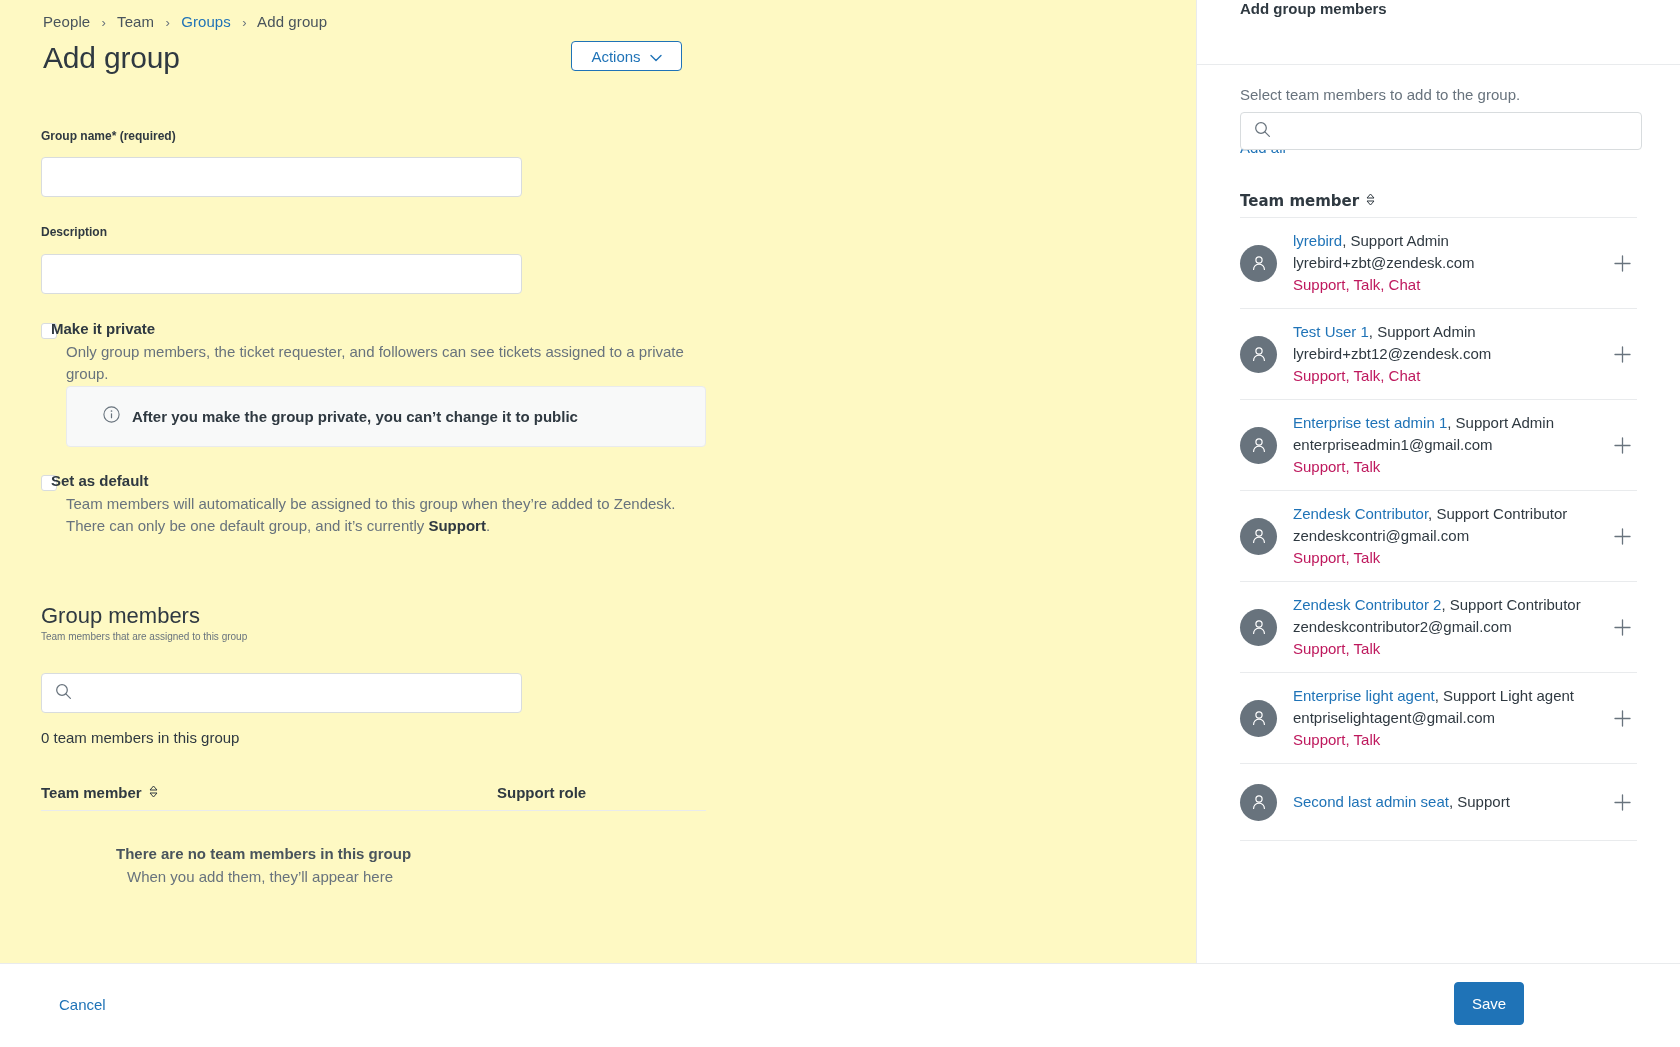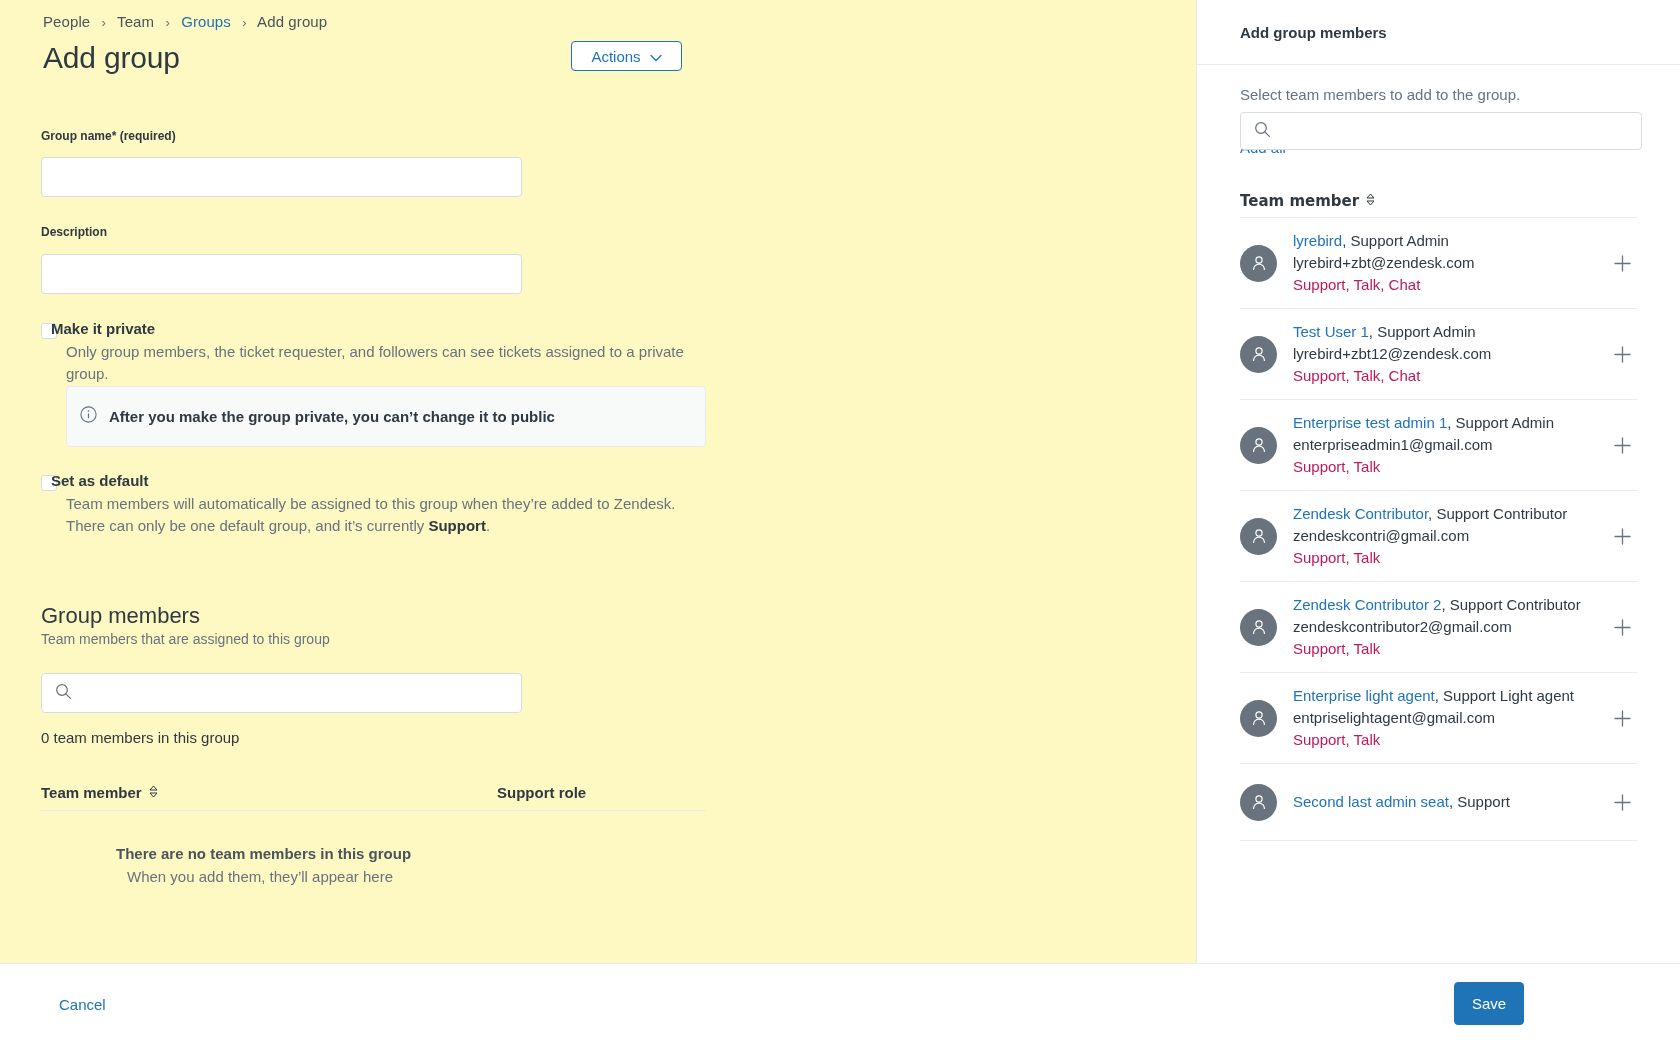--- a/index.html
+++ b/index.html
@@ -101,33 +101,33 @@
   }
   #chk-private { top: 320px; }
   #chk-default { top: 472px; }
   #chk-default .check-desc b { color: #2f3941; font-weight: 700; }
 
   .alert-box {
     position: absolute; left: 66px; top: 386px;
     width: 640px; height: 61px;
     background: #f8f9f9; border: 1px solid #e9ebed; border-radius: 4px;
     display: flex; align-items: center; gap: 12px;
-    padding: 0 13px;
+    padding: 0 36px;
   }
   .alert-box .alert-txt {
     font-size: 15px; font-weight: 700; color: #2f3941;
   }
 
   .section-title {
     position: absolute; left: 41px; top: 603px;
     font-size: 22px; font-weight: 400; color: #2f3941;
   }
   .section-sub {
     position: absolute; left: 41px; top: 631px;
-    font-size: 14px; color: #68737d;
+    font-size: 10px; color: #68737d;
   }
 
   .search-field {
     position: absolute;
     border: 1px solid #d8dcde; border-radius: 4px; background: #fff;
     display: flex; align-items: center;
   }
   .search-field .mag { margin-left: 13px; flex: 0 0 auto; }
   .search-field input {
     border: none; outline: none; background: transparent;
@@ -166,21 +166,21 @@
   .mt-empty .e1 {
     font-size: 15px; font-weight: 700; color: #49545c;
   }
   .mt-empty .e2 {
     font-size: 15px; color: #68737d; margin-top: 6px; padding-left: 11px;
   }
 
   
   .rp-header {
     height: 65px; border-bottom: 1px solid #e9ebed;
-    display: flex; align-items: center;
+    display: flex; 
     padding-left: 43px;
   }
   .rp-header .rp-title {
     font-size: 15px; font-weight: 700; color: #2f3941;
   }
   .rp-body { padding: 0 43px 0 43px; }
   .rp-sub {
     margin-top: 21px;
     font-size: 15px; color: #68737d;
   }

